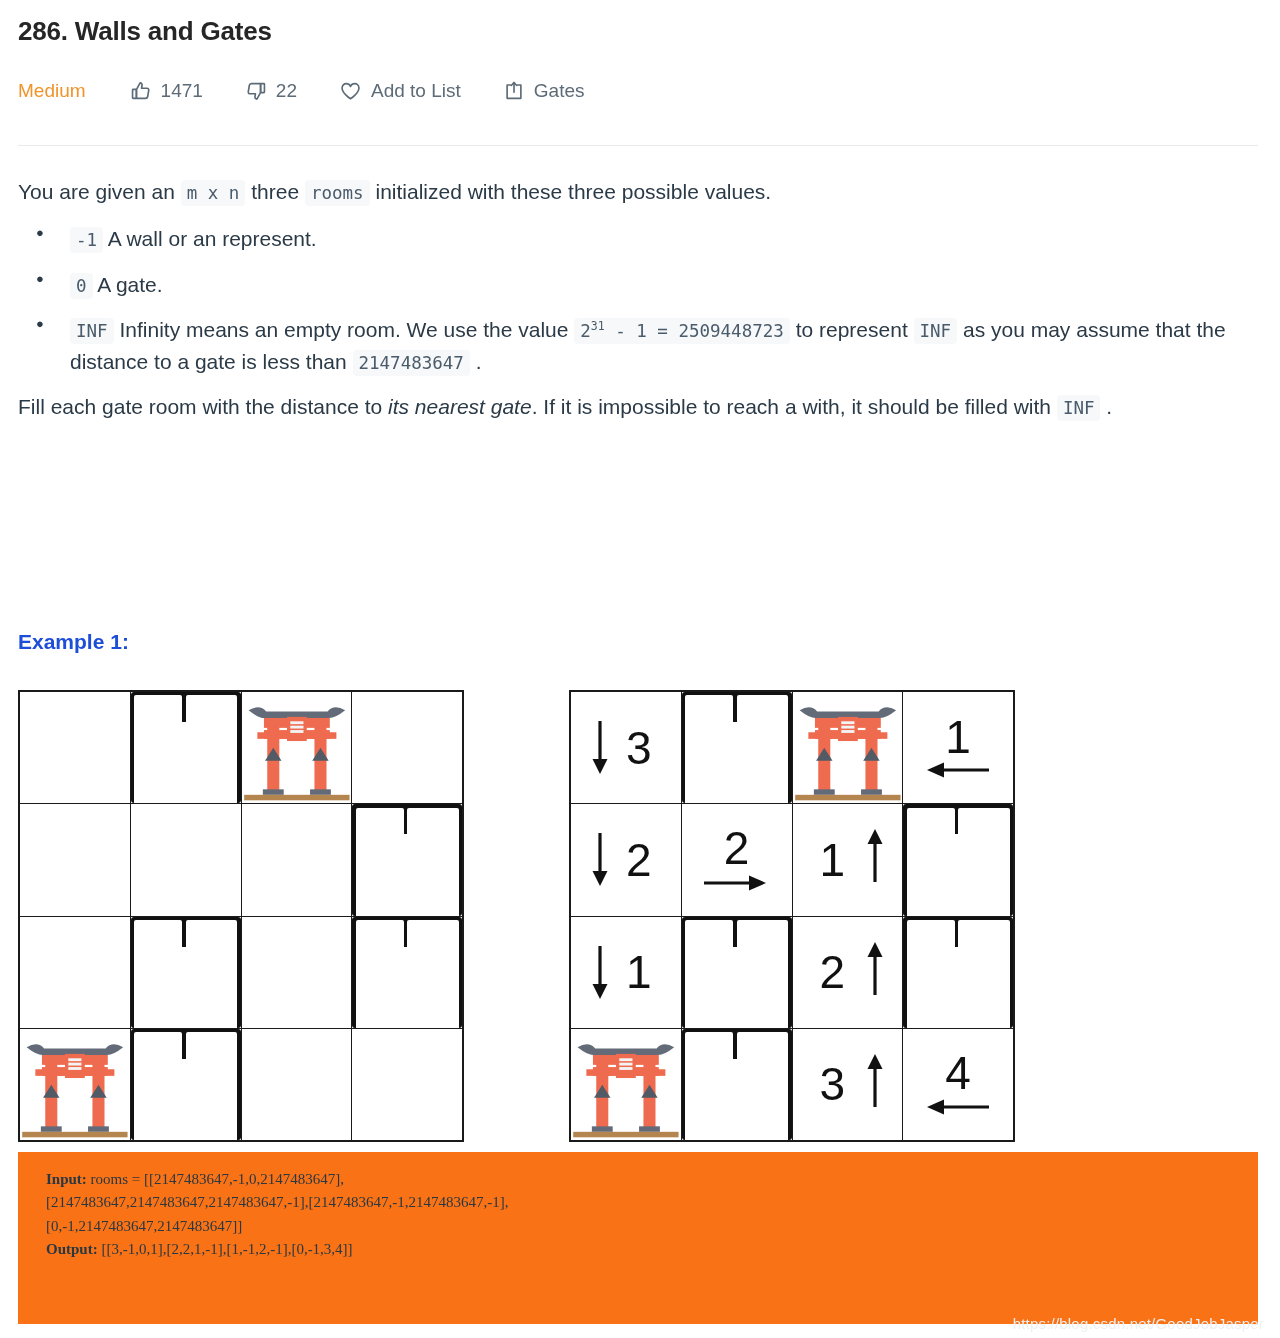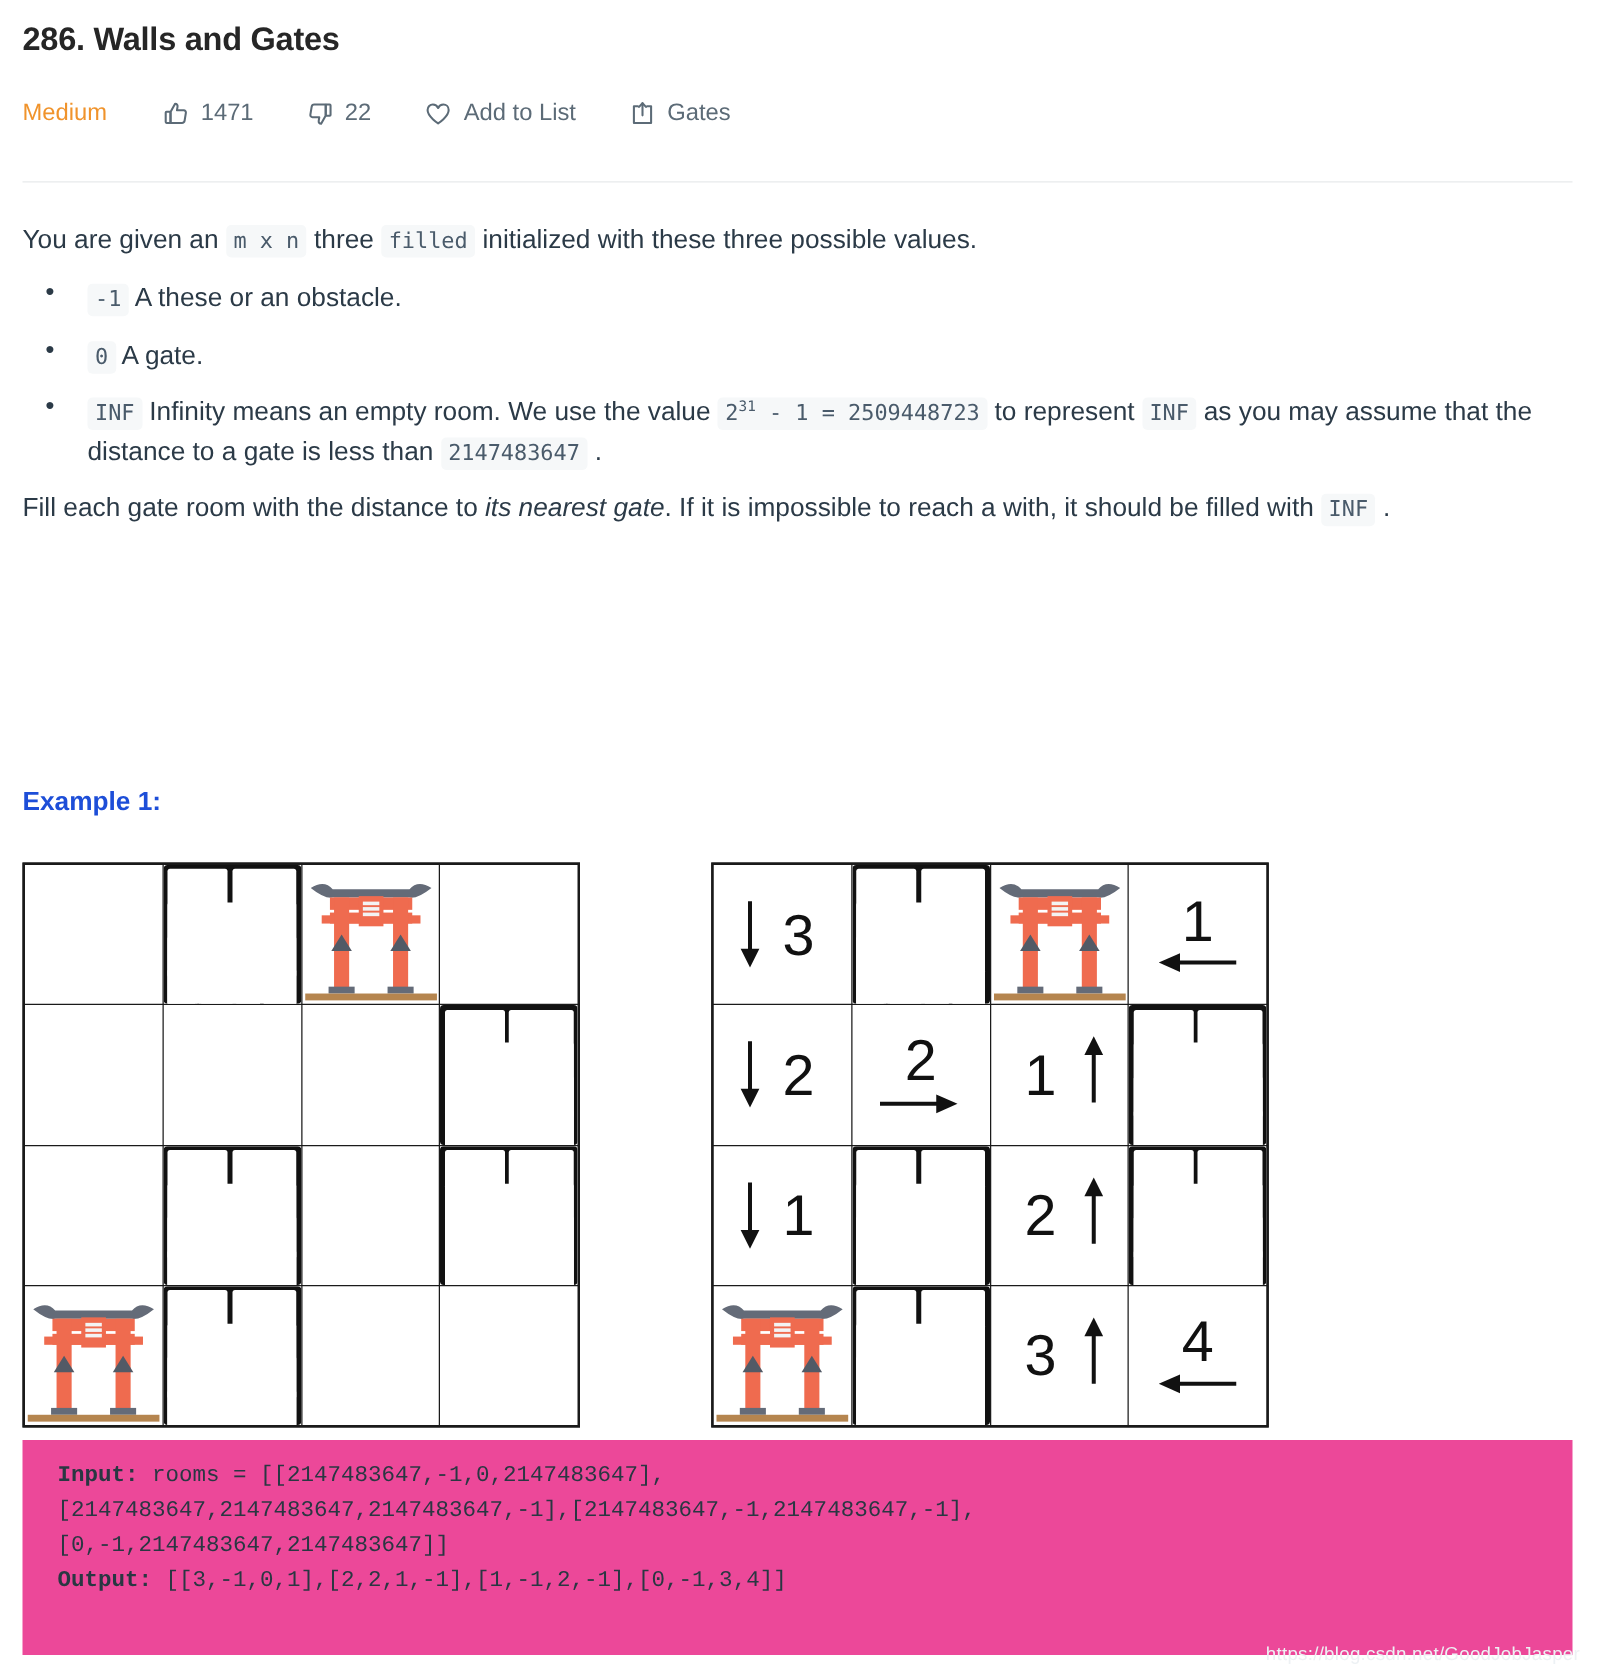--- a/index.html
+++ b/index.html
@@ -129,24 +129,24 @@
 
   .nw-down .val { margin-left: 26px; }
   .nw-up .val { margin-right: 30px; }
   .nw-left .val { margin-bottom: 22px; }
   .nw-right .val { margin-bottom: 24px; }
 
   
   .codeblock {
     position: absolute; left: 18px; top: 1152px;
     width: 1240px; height: 172px;
-    background: #ec4899;
+    background: #f97316;
     padding: 16px 0 0 28px;
-    font-family: Liberation Mono, monospace;
-    font-size: 18px; line-height: 1.55; color: #293742;
+    font-family: Liberation Serif, serif;
+    font-size: 15px; line-height: 1.55; color: #293742;
     white-space: pre;
   }
   .codeblock b { font-weight: bold; }
   .watermark {
     position: absolute; right: 16px; bottom: 6px;
     font-size: 15px; color: #edf1f4;
     font-family: "Liberation Sans", sans-serif;
     letter-spacing: 0.2px;
   }
 </style>
@@ -197,24 +197,24 @@
           <path d="M9 6 L12 2.8 L15 6"></path>
         </svg>
       </span>
       <span>Gates</span>
     </span>
   </div>
 
   <div class="divider"></div>
 
   <div class="content">
-    <p><span>You are given an </span><code class="chip">m x n</code><span> three </span><code class="chip">filled</code><span> initialized with these three possible values.</span></p>
+    <p><span>You are given an </span><code class="chip">m x n</code><span> three </span><code class="chip">rooms</code><span> initialized with these three possible values.</span></p>
 
     <ul class="values">
-      <li><code class="chip">-1</code><span> A these or an obstacle.</span></li>
+      <li><code class="chip">-1</code><span> A wall or an represent.</span></li>
       <li><code class="chip">0</code><span> A gate.</span></li>
       <li><code class="chip">INF</code><span> Infinity means an empty room. We use the value </span><code class="chip"><span>2</span><sup>31</sup><span> - 1 = 2509448723</span></code><span> to represent </span><code class="chip">INF</code><span> as you may assume that the distance to a gate is less than </span><code class="chip">2147483647</code><span> .</span></li>
     </ul>
 
     <p class="para2"><span>Fill each gate room with the distance to </span><em class="ital">its nearest gate</em><span>. If it is impossible to reach a with, it should be filled with </span><code class="chip">INF</code><span> .</span></p>
   </div>
 
   <div class="example-title">Example 1:</div>
 
   <div class="grids">

